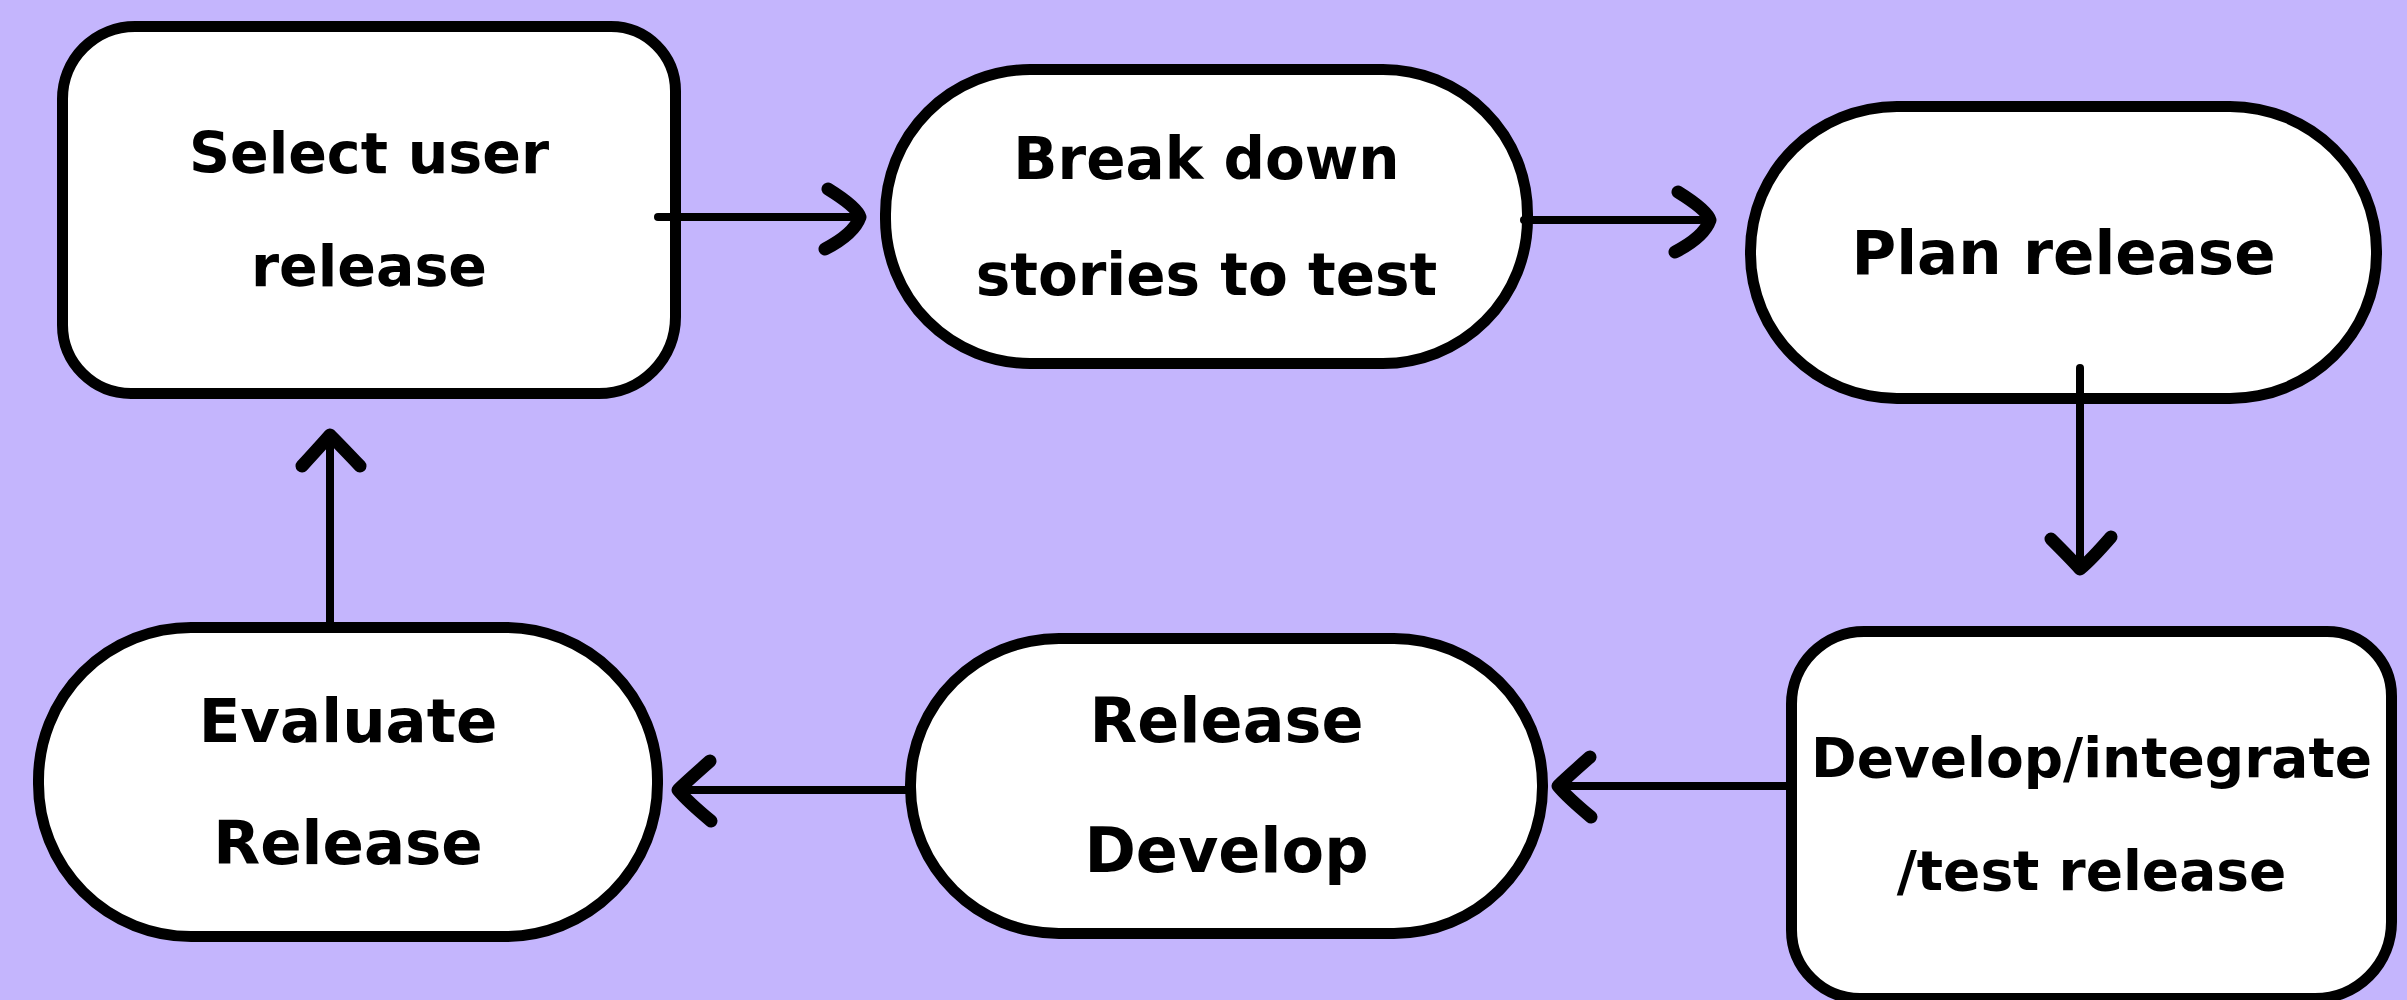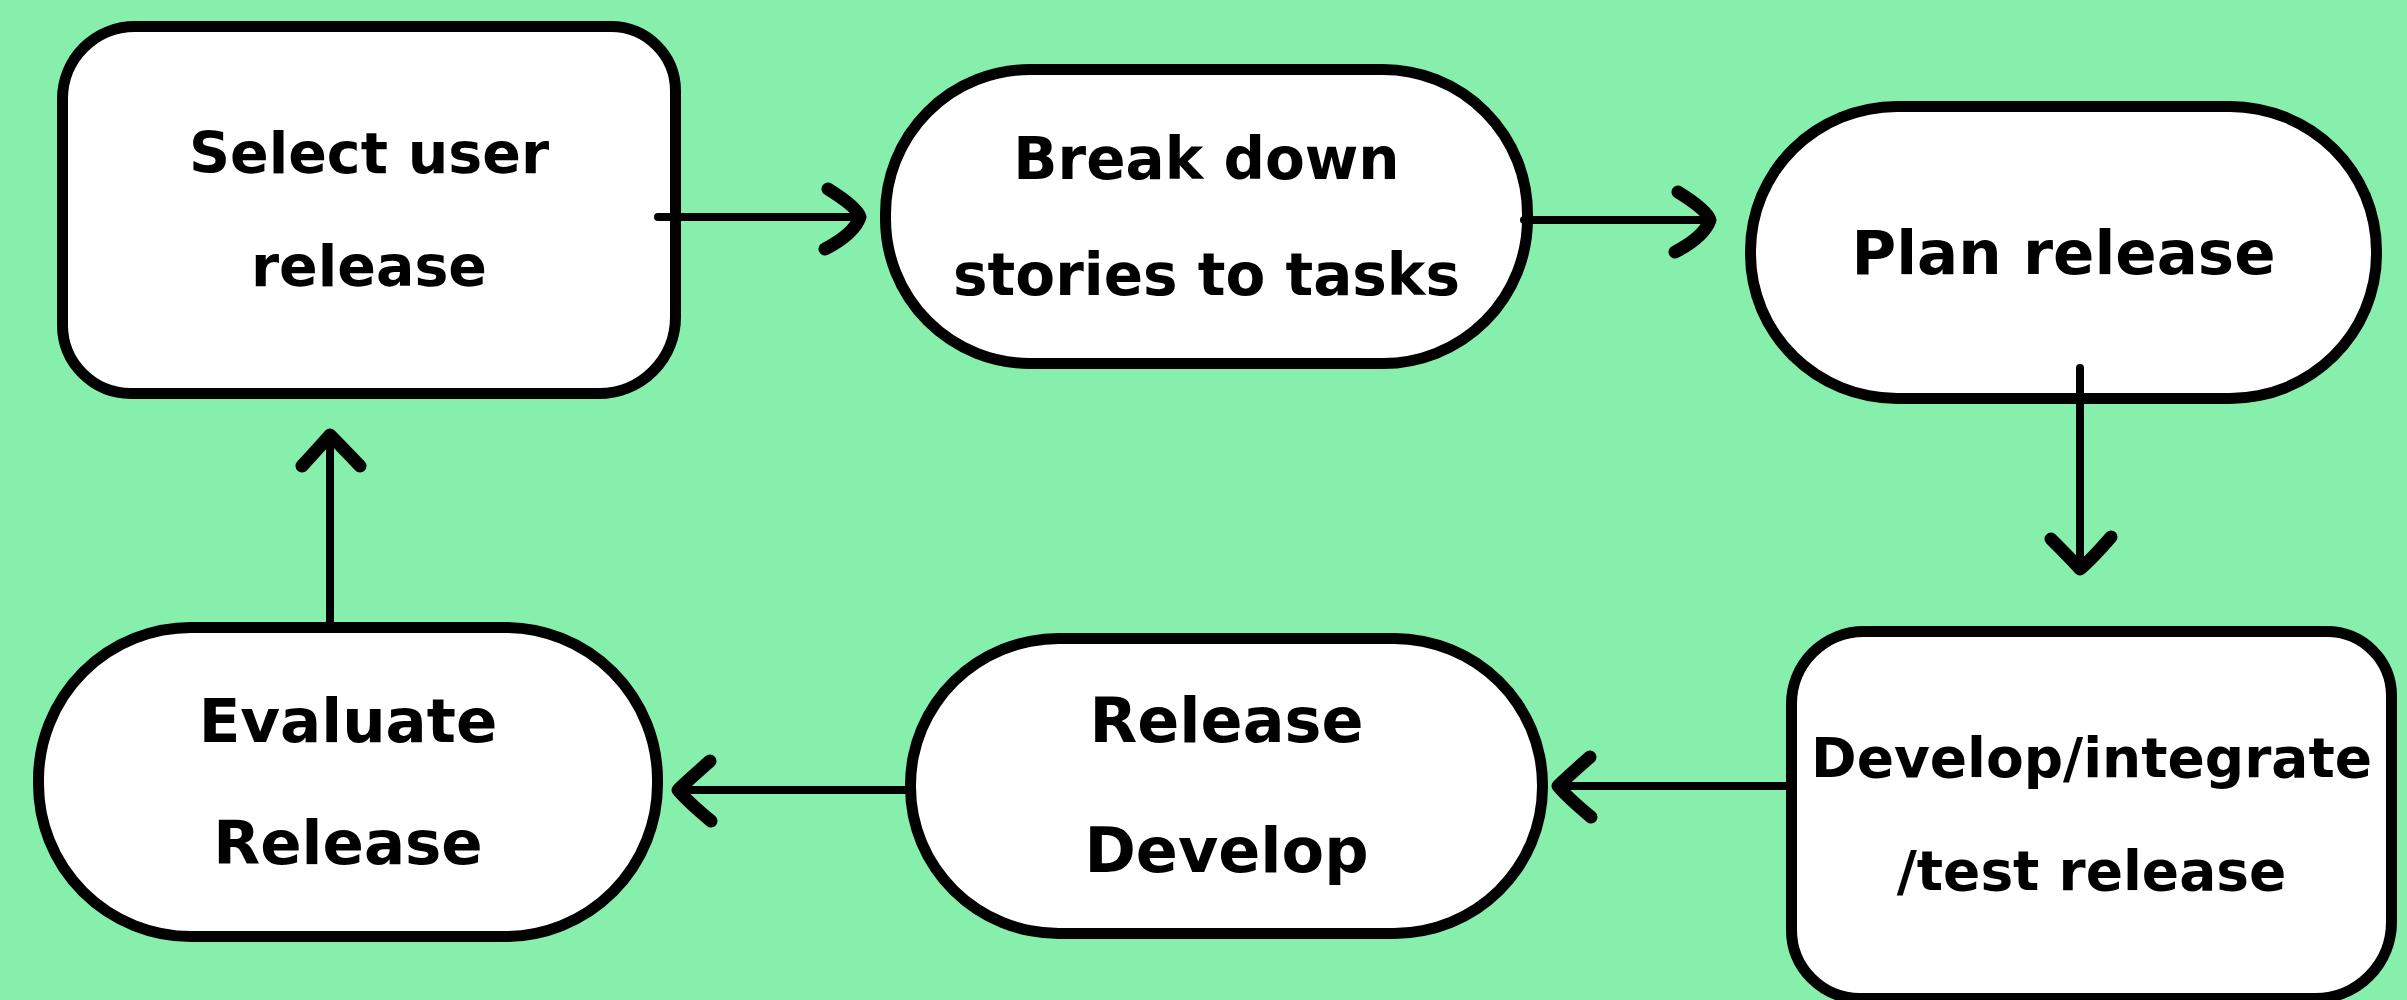--- a/index.html
+++ b/index.html
@@ -5,21 +5,21 @@
 <style>
   html, body {
     margin: 0;
     padding: 0;
     background: #ffffff;
   }
   #canvas {
     position: relative;
     width: 2407px;
     height: 1000px;
-    background: #86efac;
+    background: #c4b5fd;
     overflow: hidden;
     font-family: "DejaVu Sans", sans-serif;
     color: #000000;
   }
   .node {
     position: absolute;
     box-sizing: border-box;
     display: flex;
     flex-direction: column;
     align-items: center;
@@ -74,21 +74,21 @@
 
 <div id="canvas">
 
   <div id="node-select" class="node rounded-rect">
     <span class="line">Select user</span>
     <span class="line">release</span>
   </div>
 
   <div id="node-break" class="node stadium-b">
     <span class="line">Break down</span>
-    <span class="line">stories to tasks</span>
+    <span class="line">stories to test</span>
   </div>
 
   <div id="node-plan" class="node stadium-c">
     <span class="line">Plan release</span>
   </div>
 
   <div id="node-develop" class="node rounded-rect">
     <span class="line">Develop/integrate</span>
     <span class="line">/test release</span>
   </div>

